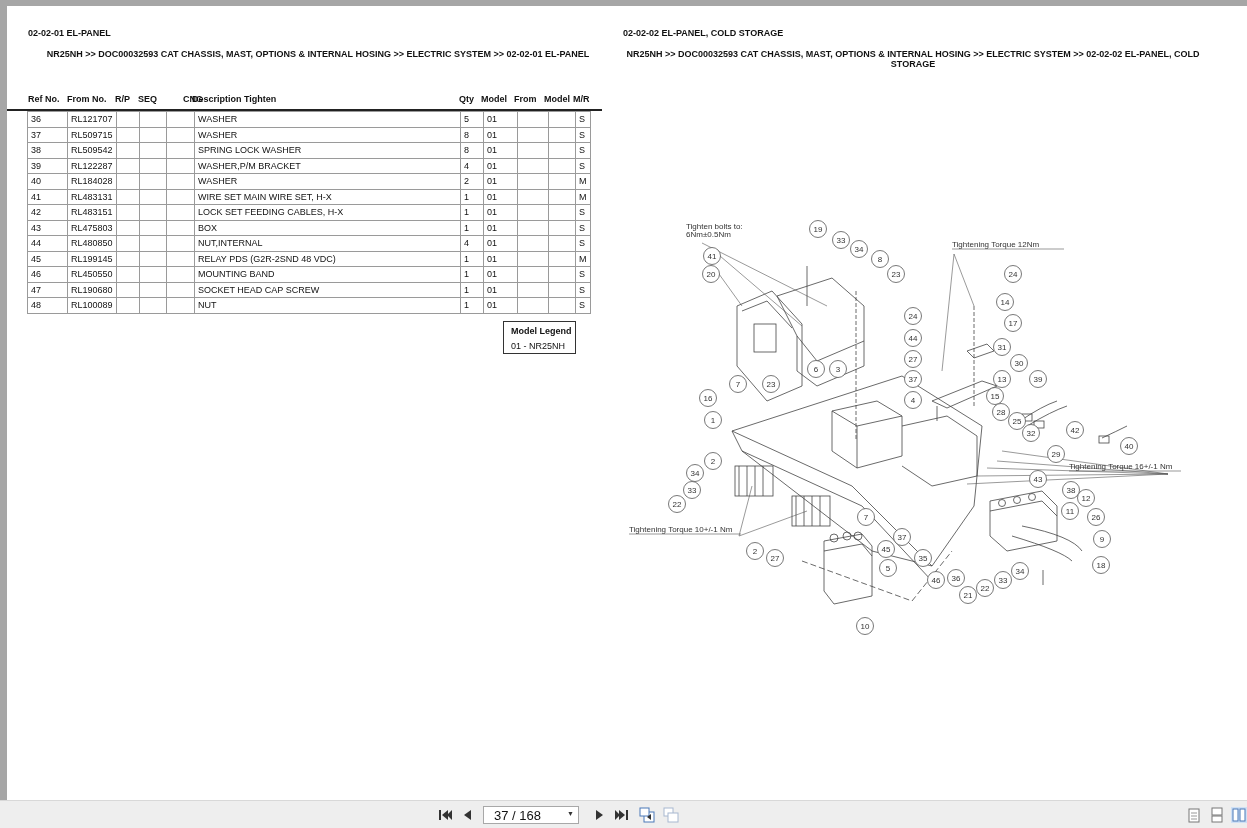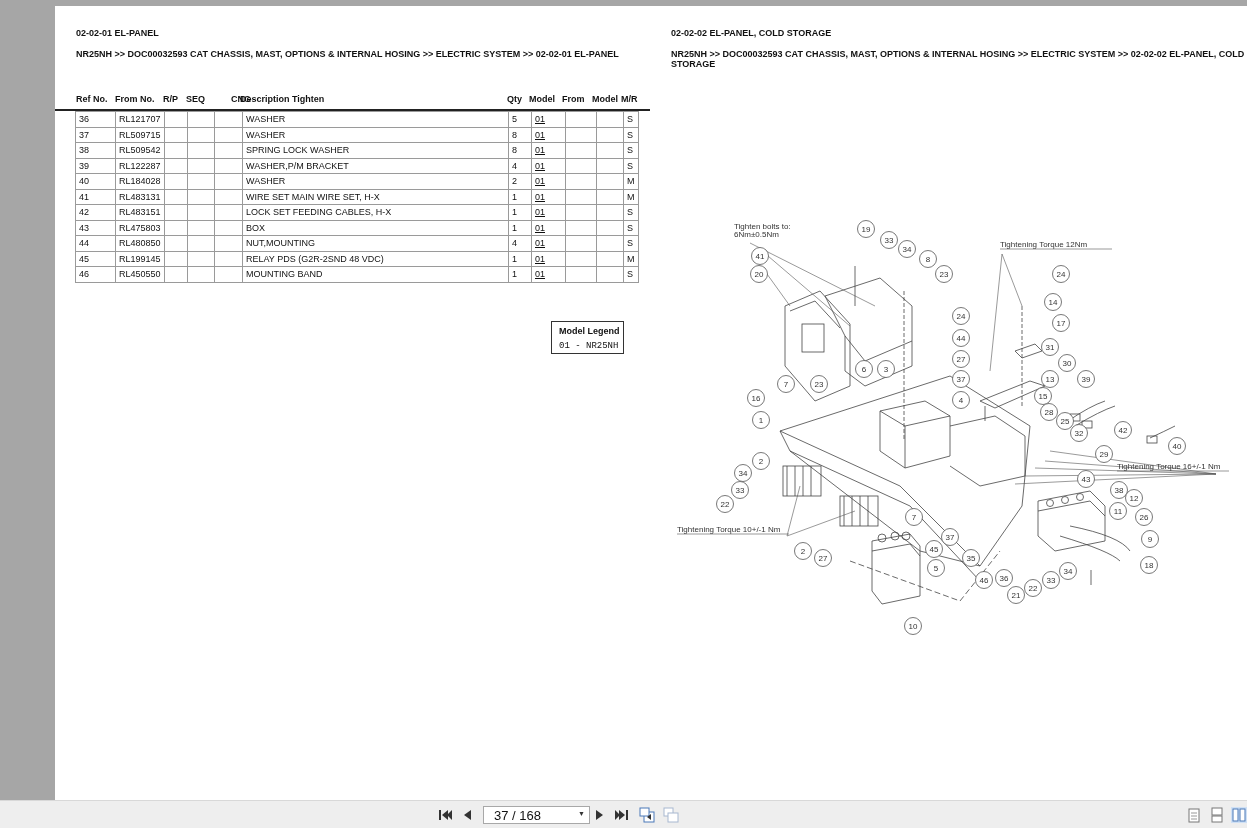--- a/index.html
+++ b/index.html
@@ -6,29 +6,28 @@
     body {
       width: 1247px; height: 828px; overflow: hidden;
       background: #a6a6a6;
       font-family: "Liberation Sans", sans-serif;
       position: relative;
     }
     .viewer { position: absolute; left: 0; top: 0; width: 1247px; height: 800px; background: #a6a6a6; }
     .page {
       position: absolute; top: 6px; background: #ffffff;
       height: 794px;
-      margin-left: 48px;
     }
     .page.left { left: 7px; width: 611px; }
     .page.right { left: 602px; width: 727px; padding-left: 16px; }
     .sec-title {
       position: absolute; font-weight: bold; font-size: 9px; color: #111;
     }
     .crumb {
-      position: absolute; font-weight: bold; font-size: 9px; color: #111; line-height: 10px;
+      position: absolute; font-weight: bold; font-size: 9px; color: #111; line-height: 10px; text-align: center;
     }
     .left .sec-title { left: 21px; top: 22px; }
     .left .crumb { left: 21px; top: 43px; width: 580px; }
     .right .sec-title { left: 21px; top: 22px; }
     .right .crumb { left: 21px; top: 43px; width: 580px; }
 
     
     .thead {
       position: absolute; left: 0; top: 86px; width: 611px; height: 17px;
       border-bottom: 2px solid #222;
@@ -44,48 +43,48 @@
       border: 1px solid #9a9a9a; height: 14.5px; padding: 0 3px; white-space: nowrap;
       vertical-align: middle;
     }
     .c-ref { width: 33px; }
     .c-part { width: 42px; }
     .c-rp { width: 16px; }
     .c-seq { width: 20px; }
     .c-cng { width: 21px; }
     .c-desc { width: 259px; }
     .c-qty { width: 16px; }
-    .c-model { width: 27px; text-decoration: underline; }
+    .c-model { width: 27px; }
     .c-from { width: 24px; }
     .c-upto { width: 20px; }
     .c-mr { width: 7px; }
 
     .legend {
       position: absolute; left: 496px; top: 315px; width: 71px; height: 31px;
       border: 1px solid #333; font-size: 9px; color: #111;
     }
     .legend .lt { position: absolute; left: 7px; top: 4px; font-weight: bold; }
-    .legend .lv { position: absolute; left: 7px; top: 19px; font-family: Liberation Mono, monospace; }
+    .legend .lv { position: absolute; left: 7px; top: 19px; }
 
     .diagram { position: absolute; left: 0; top: 0; width: 611px; height: 794px; }
     .diagram svg { position: absolute; left: 0; top: 0; }
     .callout-text { font-family: "Liberation Sans", sans-serif; font-size: 8px; fill: #333; }
     .note-text { font-family: "Liberation Sans", sans-serif; font-size: 8px; fill: #333; }
 
     
     .toolbar {
       position: absolute; left: 0; top: 800px; width: 1247px; height: 28px;
       background: #eeeeee; border-top: 1px solid #d8d8d8;
     }
     .tb-btn {
       position: absolute; top: 6px; width: 16px; height: 16px; display: flex; align-items: center; justify-content: center;
       cursor: pointer;
     }
     .page-box {
-      position: absolute; left: 483px; top: 5px; width: 107px; height: 18px;
+      position: absolute; left: 483px; top: 5px; width: 96px; height: 18px;
       background: #fff; border: 1px solid #a8a8a8; font-size: 13px; color: #111;
       box-sizing: border-box;
     }
     .page-box .val { position: absolute; left: 10px; top: 1px; }
     .page-box .dd { position: absolute; right: 4px; top: 3px; font-size: 7px; color: #333; }
   </style>
 </head>
 <body>
 
 <div class="viewer">
@@ -213,21 +212,21 @@
             <td class="c-from"></td>
             <td class="c-upto"></td>
             <td class="c-mr">S</td>
           </tr>
           <tr>
             <td class="c-ref">44</td>
             <td class="c-part">RL480850</td>
             <td class="c-rp"></td>
             <td class="c-seq"></td>
             <td class="c-cng"></td>
-            <td class="c-desc">NUT,MOUNTING</td>
+            <td class="c-desc">NUT,INTERNAL</td>
             <td class="c-qty">4</td>
             <td class="c-model">01</td>
             <td class="c-from"></td>
             <td class="c-upto"></td>
             <td class="c-mr">S</td>
           </tr>
           <tr>
             <td class="c-ref">45</td>
             <td class="c-part">RL199145</td>
             <td class="c-rp"></td>
@@ -240,20 +239,46 @@
             <td class="c-upto"></td>
             <td class="c-mr">M</td>
           </tr>
           <tr>
             <td class="c-ref">46</td>
             <td class="c-part">RL450550</td>
             <td class="c-rp"></td>
             <td class="c-seq"></td>
             <td class="c-cng"></td>
             <td class="c-desc">MOUNTING BAND</td>
+            <td class="c-qty">1</td>
+            <td class="c-model">01</td>
+            <td class="c-from"></td>
+            <td class="c-upto"></td>
+            <td class="c-mr">S</td>
+          </tr>
+          <tr>
+            <td class="c-ref">47</td>
+            <td class="c-part">RL190680</td>
+            <td class="c-rp"></td>
+            <td class="c-seq"></td>
+            <td class="c-cng"></td>
+            <td class="c-desc">SOCKET HEAD CAP SCREW</td>
+            <td class="c-qty">1</td>
+            <td class="c-model">01</td>
+            <td class="c-from"></td>
+            <td class="c-upto"></td>
+            <td class="c-mr">S</td>
+          </tr>
+          <tr>
+            <td class="c-ref">48</td>
+            <td class="c-part">RL100089</td>
+            <td class="c-rp"></td>
+            <td class="c-seq"></td>
+            <td class="c-cng"></td>
+            <td class="c-desc">NUT</td>
             <td class="c-qty">1</td>
             <td class="c-model">01</td>
             <td class="c-from"></td>
             <td class="c-upto"></td>
             <td class="c-mr">S</td>
           </tr>
         </tbody>
     </table>
 
     <div class="legend">

